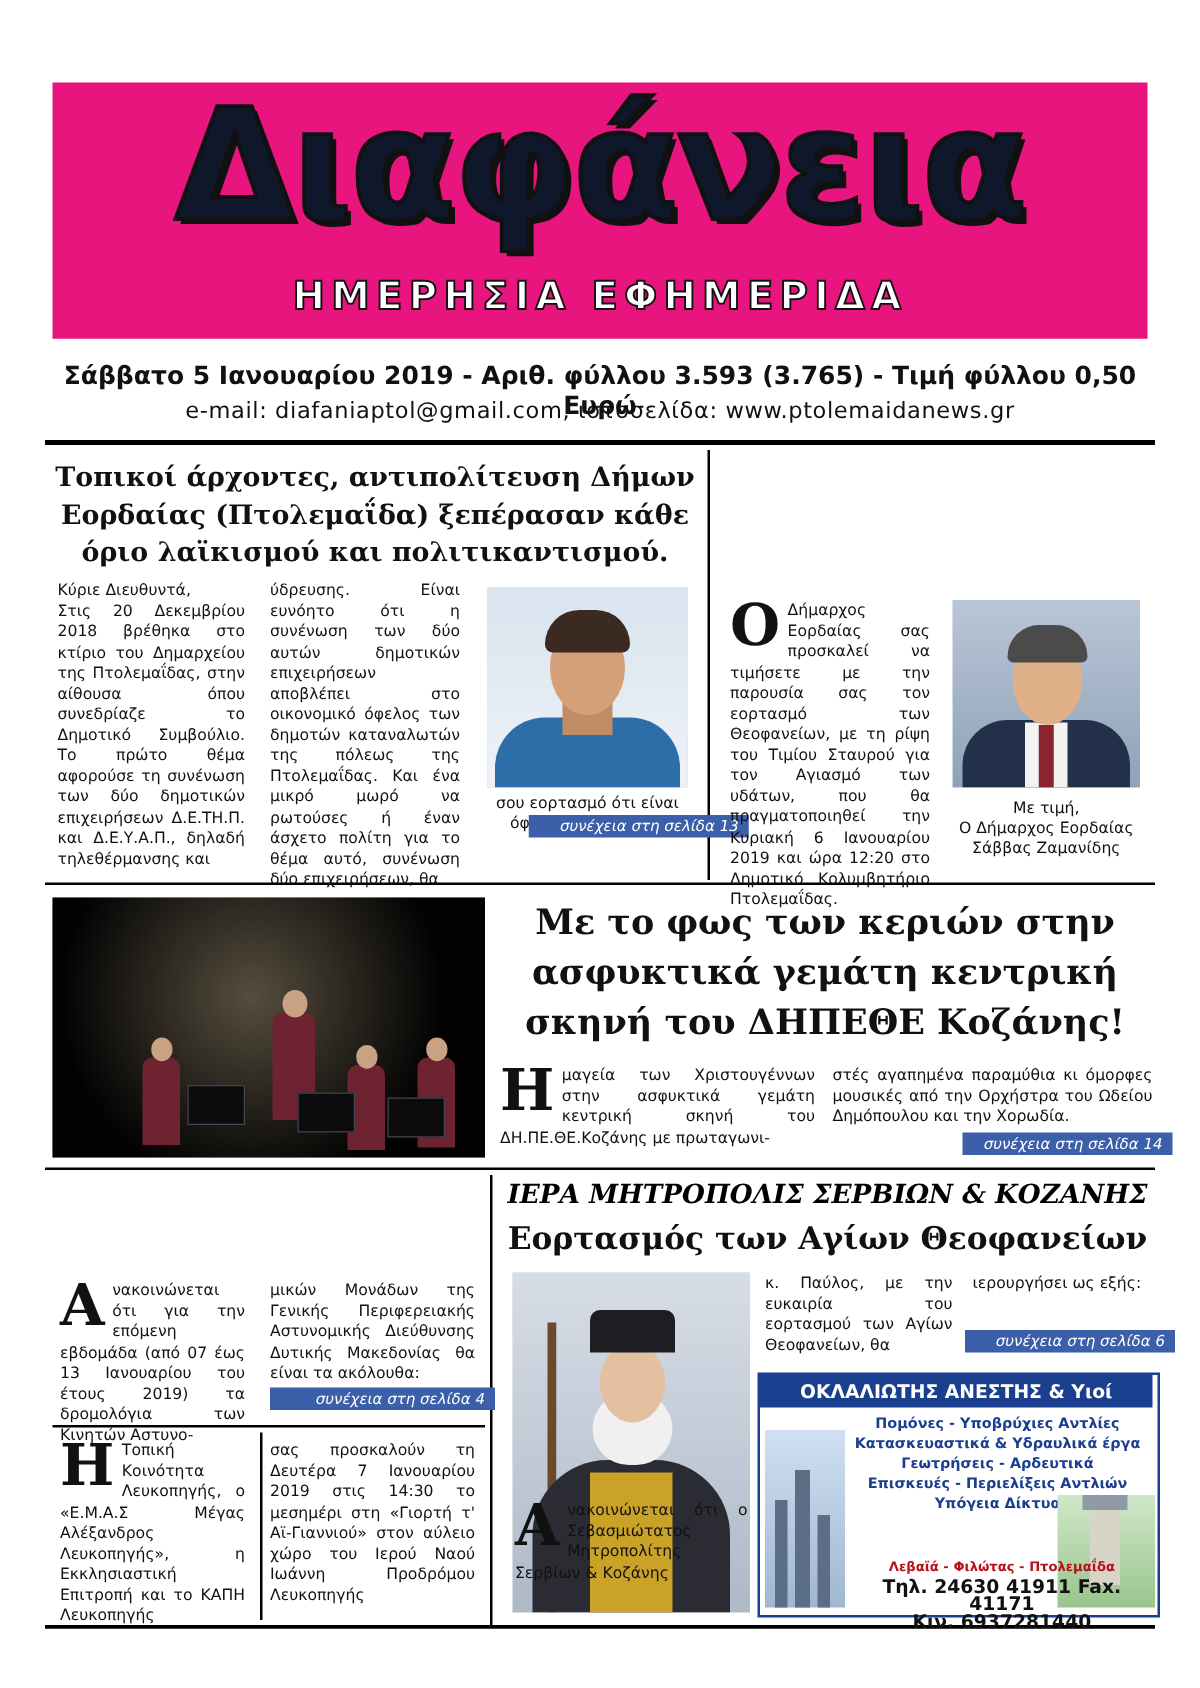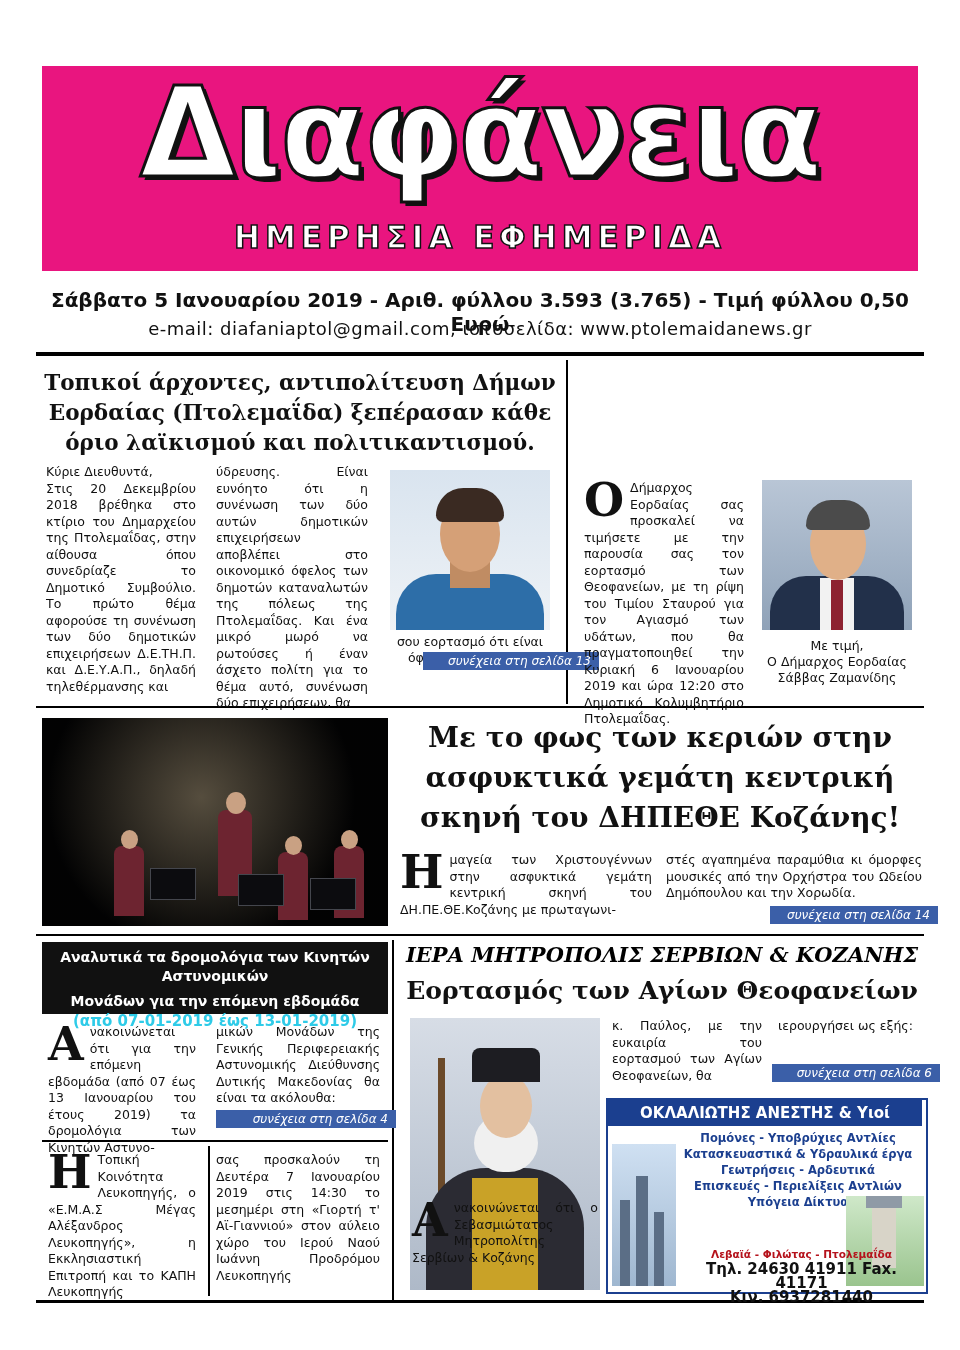--- a/index.html
+++ b/index.html
@@ -4,21 +4,21 @@
 <style>
   html,body{margin:0;padding:0;background:#ffffff;}
   body{width:960px;height:1350px;font-family:"Liberation Sans",sans-serif;color:#000;}
   .page{position:relative;width:960px;height:1350px;background:#fff;overflow:hidden;}
 
   
   .masthead{position:absolute;left:42px;top:66px;width:876px;height:205px;background:#e9157f;}
   .masthead-title{
     position:absolute;left:0;top:-8px;width:876px;height:150px;
     font-family:"DejaVu Sans",sans-serif;font-weight:bold;font-size:124px;
-    color:#ffffff;text-align:center;line-height:150px;letter-spacing:-2px;
+    color:#0f172a;text-align:center;line-height:150px;letter-spacing:-2px;
     -webkit-text-stroke:3px #111;text-shadow:4px 4px 0 #111;
   }
   .masthead-sub{
     position:absolute;left:0;top:150px;width:876px;height:42px;
     font-family:"DejaVu Sans",sans-serif;font-weight:bold;font-size:31px;
     letter-spacing:5px;color:#ffffff;text-align:center;line-height:42px;
     -webkit-text-stroke:1.5px #111;
   }
 
   .issue-line{
@@ -198,25 +198,20 @@
     <div class="stand" style="left:196px;top:156px;width:44px;height:30px;"></div>
     <div class="stand" style="left:268px;top:160px;width:44px;height:30px;"></div>
   </div>
   <div class="a3-head hl">Με το φως των κεριών στην ασφυκτικά γεμάτη κεντρική σκηνή του ΔΗΠΕΘΕ Κοζάνης!</div>
   <div class="a3-c1 body-col">
     <span class="dropcap">Η</span><span>μαγεία των Χριστουγέννων στην ασφυκτικά γεμάτη κεντρική σκηνή του ΔΗ.ΠΕ.ΘΕ.Κοζάνης με πρωταγωνι-</span>
   </div>
   <div class="a3-c2 body-col">στές αγαπημένα παραμύθια κι όμορφες μουσικές από την Ορχήστρα του Ωδείου Δημόπουλου και την Χορωδία.</div>
   <div class="a3-cont cont">συνέχεια στη σελίδα 14</div>
 
-  <div class="a4-box">
-    <div class="t1">Αναλυτικά τα δρομολόγια των Κινητών Αστυνομικών</div>
-    <div class="t1">Μονάδων για την επόμενη εβδομάδα</div>
-    <div class="t2">(από 07-01-2019 έως 13-01-2019)</div>
-  </div>
   <div class="a4-c1 body-col">
     <span class="dropcap">Α</span><span>νακοινώνεται ότι για την επόμενη εβδομάδα (από 07 έως 13 Ιανουαρίου του έτους 2019) τα δρομολόγια των Κινητών Αστυνο-</span>
   </div>
   <div class="a4-c2 body-col">μικών Μονάδων της Γενικής Περιφερειακής Αστυνομικής Διεύθυνσης Δυτικής Μακεδονίας θα είναι τα ακόλουθα:</div>
   <div class="a4-cont cont">συνέχεια στη σελίδα 4</div>
   <div class="a4-sep"></div>
 
   <div class="a5-c1 body-col">
     <span class="dropcap">Η</span><span>Τοπική Κοινότητα Λευκοπηγής, ο «Ε.Μ.Α.Σ Μέγας Αλέξανδρος Λευκοπηγής», η Εκκλησιαστική Επιτροπή και το ΚΑΠΗ Λευκοπηγής</span>
   </div>

